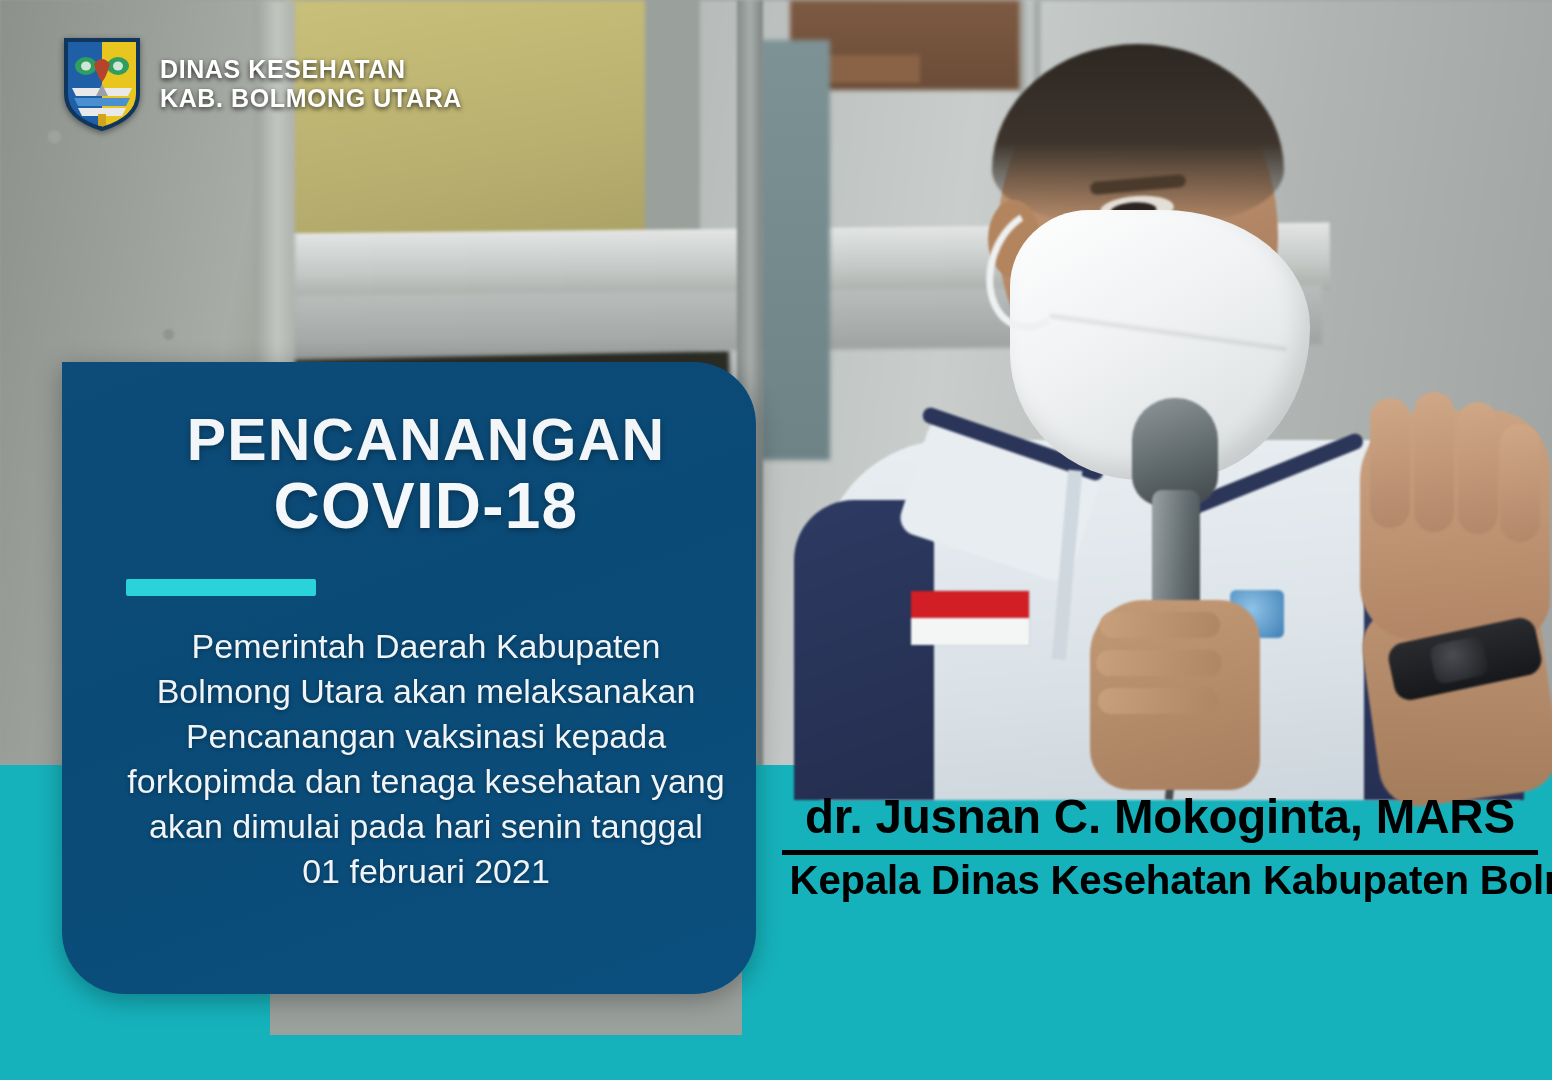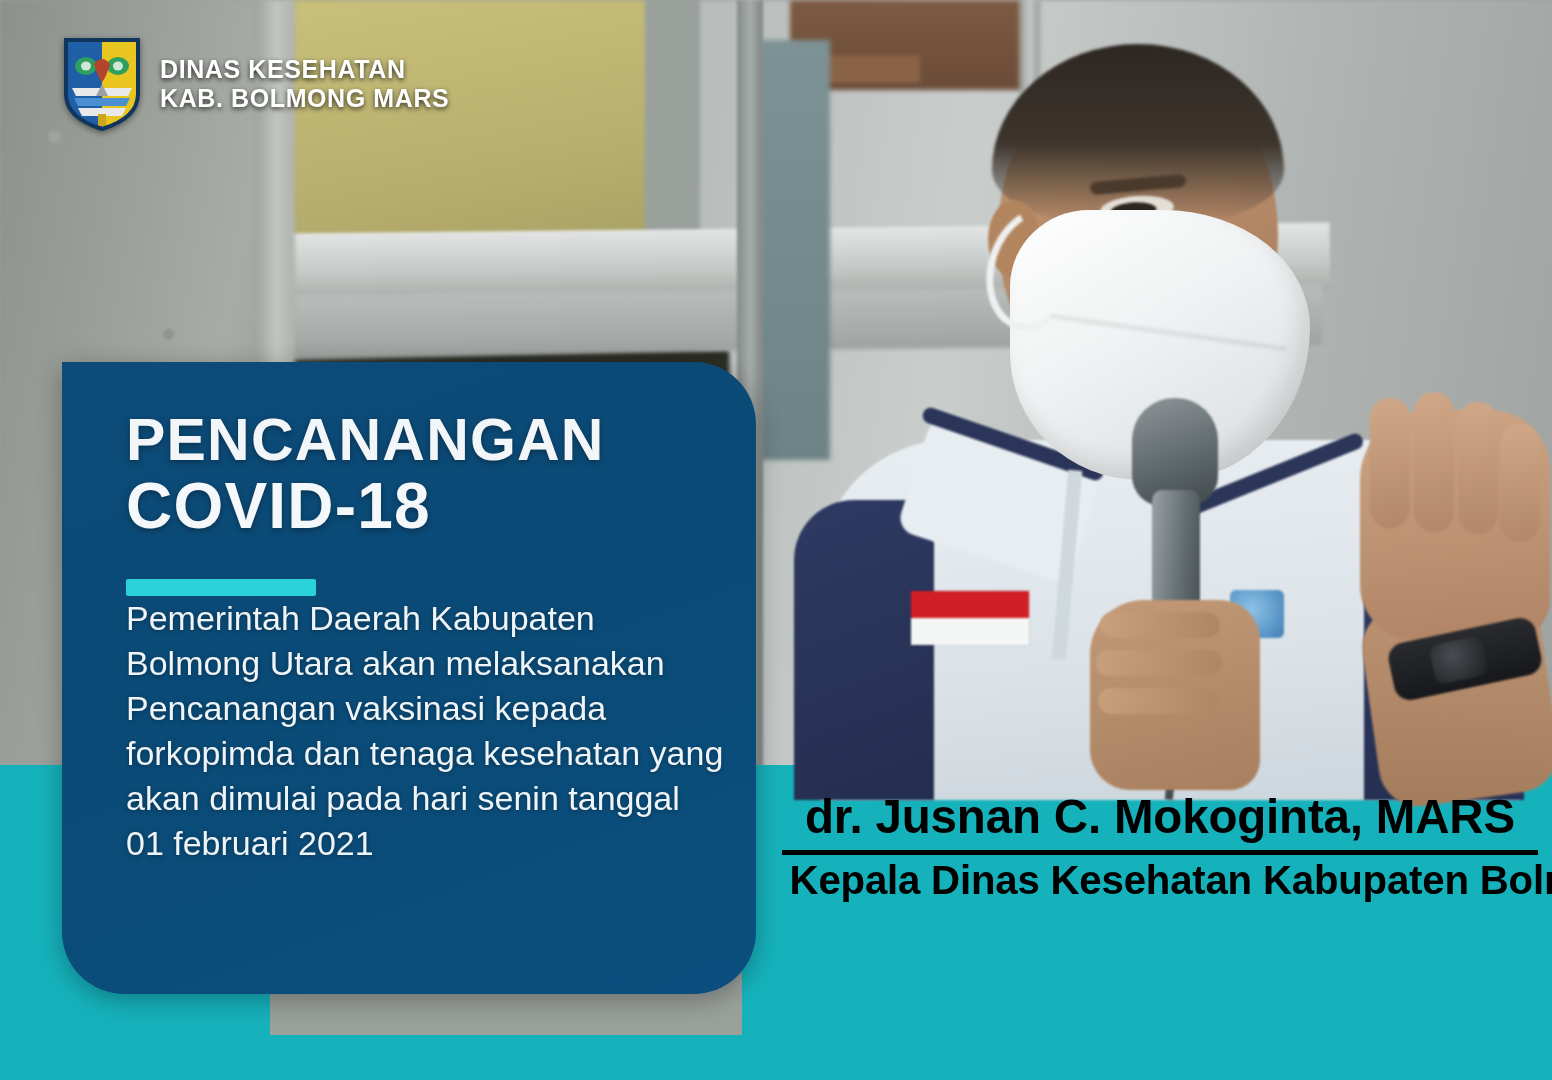--- a/index.html
+++ b/index.html
@@ -109,40 +109,41 @@
     white-space:nowrap;
   }
 
   
   .panel{
     position:absolute;left:62px;top:362px;width:694px;height:632px;
     background:linear-gradient(160deg,#0d4b78 0%,#0a4a76 45%,#0b4f7e 100%);
     border-radius:0 62px 62px 62px;
     z-index:5;
     box-shadow:0 6px 26px rgba(0,0,0,.30);
+    text-align:center;
   }
   .panel-inner{position:absolute;left:64px;top:48px;right:30px;}
 
   .t1{
     color:#f2f6f8;font-weight:bold;font-size:59px;letter-spacing:1.2px;
     line-height:1.02;text-shadow:0 2px 6px rgba(0,0,0,.35);
   }
   .t2{
     color:#27cfd6;font-weight:bold;font-size:76px;letter-spacing:.5px;
     line-height:1.00;margin-top:6px;text-shadow:0 2px 7px rgba(0,0,0,.30);
   }
   .t3{
     color:#f4f8fa;font-weight:bold;font-size:64px;letter-spacing:1.2px;
     line-height:1.02;margin-top:4px;text-shadow:0 2px 6px rgba(0,0,0,.35);
   }
   .rule{
     width:190px;height:17px;background:#2ad2d9;margin-top:40px;border-radius:2px;
   }
   .body-copy{
-    color:#eef4f7;font-size:34px;line-height:1.32;
+    margin-top:28px;color:#eef4f7;font-size:34px;line-height:1.32;
     font-weight:normal;text-shadow:0 1px 4px rgba(0,0,0,.35);
     max-width:600px;
   }
 
   
   .teal-left{
     position:absolute;left:0;top:765px;width:270px;height:315px;
     background:#16b2bc;z-index:3;
   }
   .teal-right{
@@ -411,21 +412,21 @@
           <path d="M12 62 H68 L64 70 H16 Z" fill="#4a8fd0"></path>
           <path d="M16 72 H64 L60 80 H20 Z" fill="#e9e9ea"></path>
           <path d="M40 48 L46 60 H34 Z" fill="#9aa0a6"></path>
           <rect x="36" y="78" width="8" height="12" fill="#d0a51c"></rect>
         </g>
         <path d="M4 4 H76 V58 Q76 82 40 93 Q4 82 4 58 Z" fill="none" stroke="#10365e" stroke-width="4"></path>
       </svg>
     </div>
     <div>
       <div class="org-text">DINAS KESEHATAN</div>
-      <div class="org-text">KAB. BOLMONG MARS</div>
+      <div class="org-text">KAB. BOLMONG UTARA</div>
     </div>
   </div>
 
   <div class="panel">
     <div class="panel-inner">
       <div class="t1">PENCANANGAN</div>
       <div class="t3">COVID-18</div>
       <div class="rule"></div>
       <div class="body-copy">Pemerintah Daerah Kabupaten Bolmong Utara akan melaksanakan Pencanangan vaksinasi kepada forkopimda dan tenaga kesehatan yang akan dimulai pada hari senin tanggal 01 februari 2021</div>
     </div>

